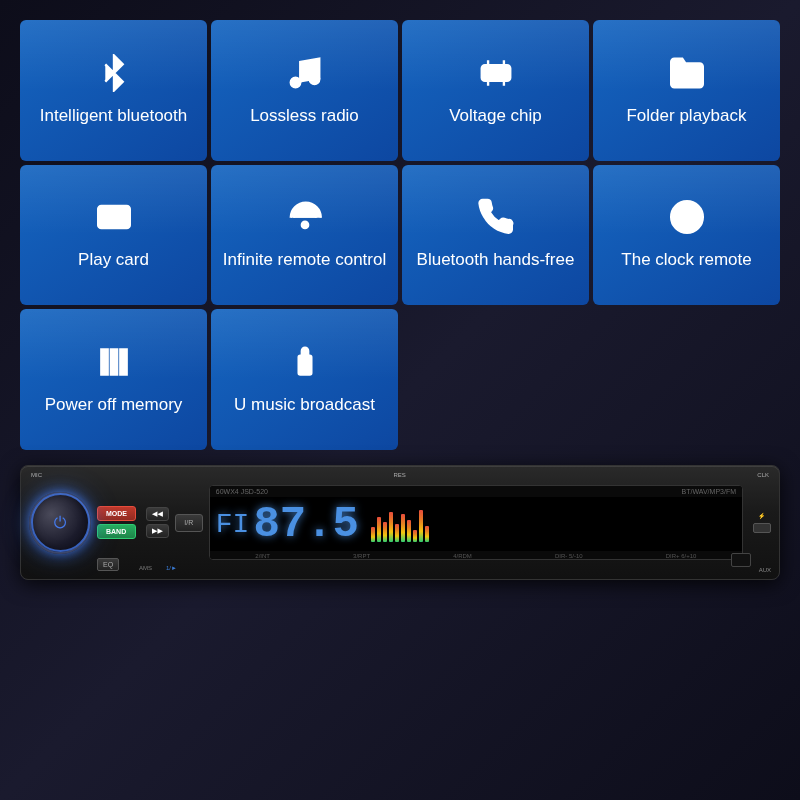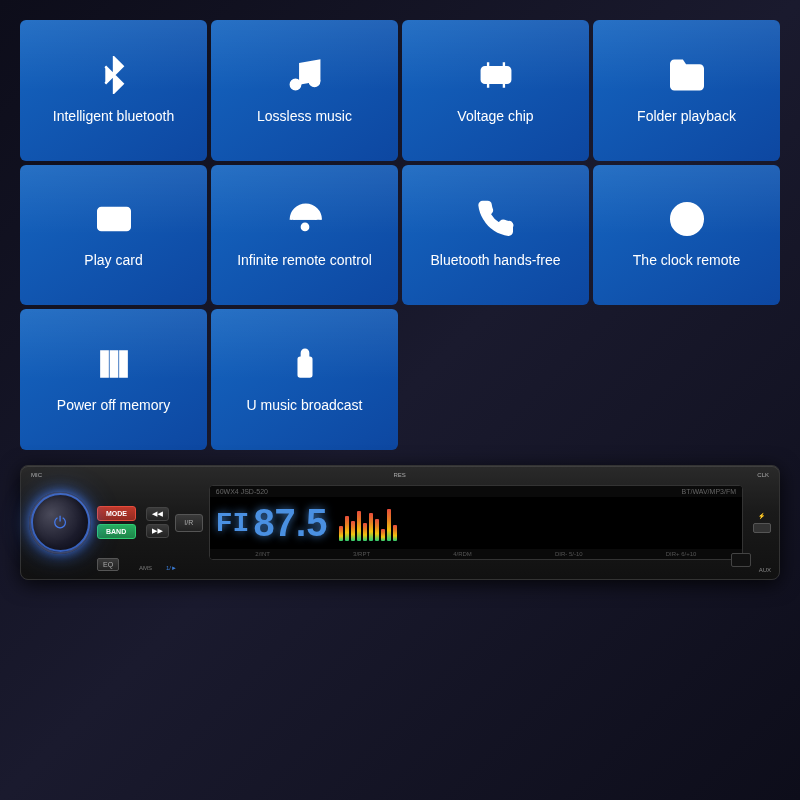--- a/index.html
+++ b/index.html
@@ -53,21 +53,21 @@
       border-radius: 6px;
     }
 
     .feature-icon {
       font-size: 32px;
       color: white;
       line-height: 1;
     }
 
     .feature-label {
-      font-size: 14px;
+      font-size: 17px;
       color: white;
       text-align: center;
       font-weight: 500;
       line-height: 1.3;
       z-index: 1;
     }
 
     
     .icon-svg {
       width: 38px;
@@ -198,31 +198,31 @@
     .display-main {
       flex: 1;
       display: flex;
       align-items: center;
       padding: 2px 6px;
       gap: 4px;
     }
 
     .fi-text {
       font-size: 28px;
-      font-weight: bold;
+      font-weight: normal;
       color: #4a90e2;
       font-family: 'Courier New', monospace;
       text-shadow: 0 0 8px rgba(74, 144, 226, 0.8);
     }
 
     .freq-text {
-      font-size: 38px;
+      font-size: 44px;
       font-weight: bold;
       color: #4a90e2;
-      font-family: Liberation Sans, sans-serif;
+      font-family: Liberation Mono, monospace;
       text-shadow: 0 0 8px rgba(74, 144, 226, 0.8);
     }
 
     .spectrum-bars {
       display: flex;
       align-items: flex-end;
       gap: 2px;
       height: 35px;
       margin-left: 8px;
     }
@@ -360,21 +360,21 @@
     </div>
 
     <div class="feature-cell">
       <span class="feature-icon">
         <svg class="icon-svg" viewBox="0 0 24 24" fill="none" stroke="white" stroke-width="1.5">
           <path d="M9 18V5l12-2v13"></path>
           <circle cx="6" cy="18" r="3"></circle>
           <circle cx="18" cy="16" r="3"></circle>
         </svg>
       </span>
-      <span class="feature-label">Lossless music</span>
+      <span class="feature-label">Lossless radio</span>
     </div>
 
     <div class="feature-cell">
       <span class="feature-icon">
         <svg class="icon-svg" viewBox="0 0 24 24" fill="none" stroke="white" stroke-width="1.5">
           <rect x="3" y="7" width="18" height="10" rx="2"></rect>
           <path d="M7 7V4M17 7V4M7 17v3M17 17v3"></path>
           <line x1="7" y1="12" x2="17" y2="12"></line>
         </svg>
       </span>

